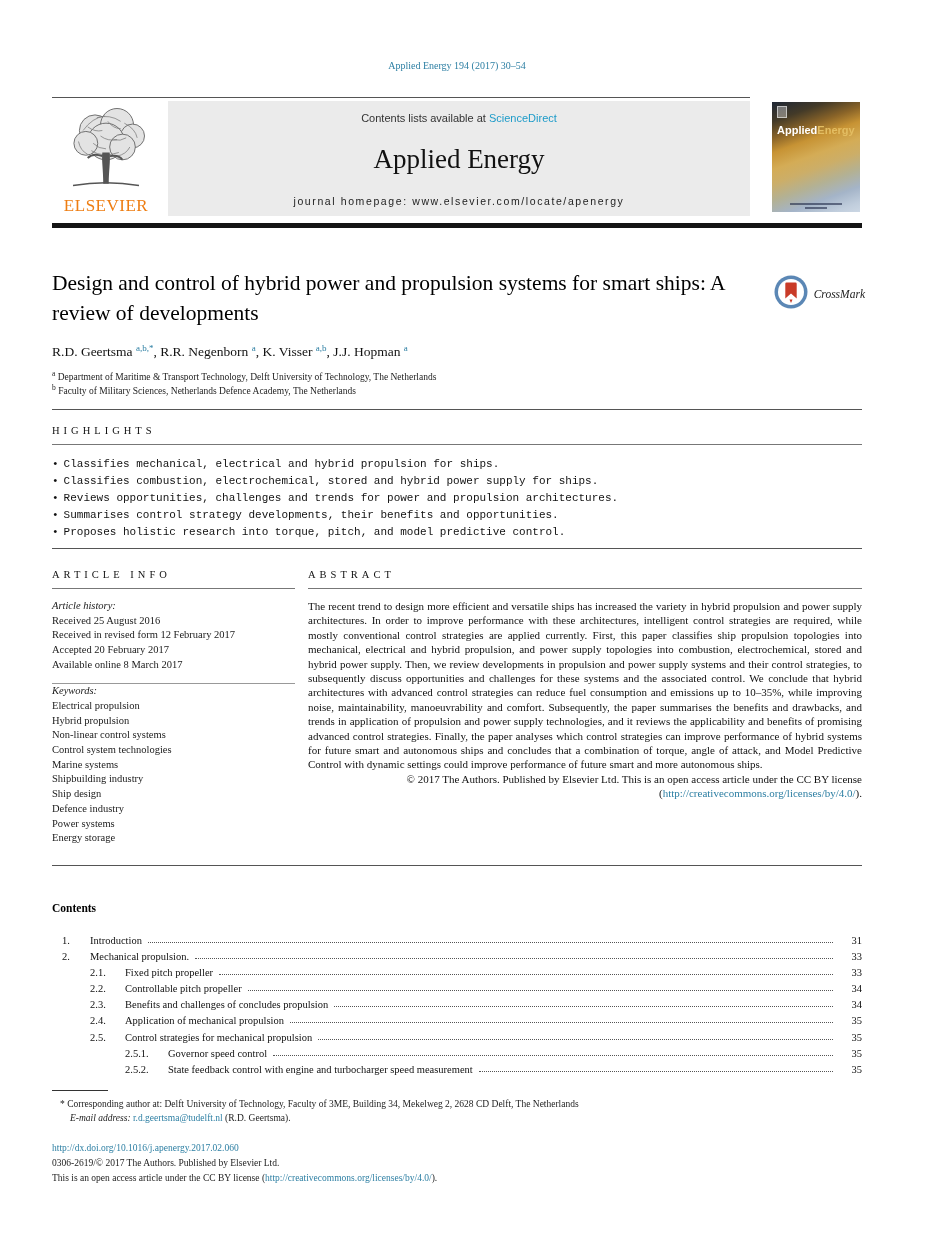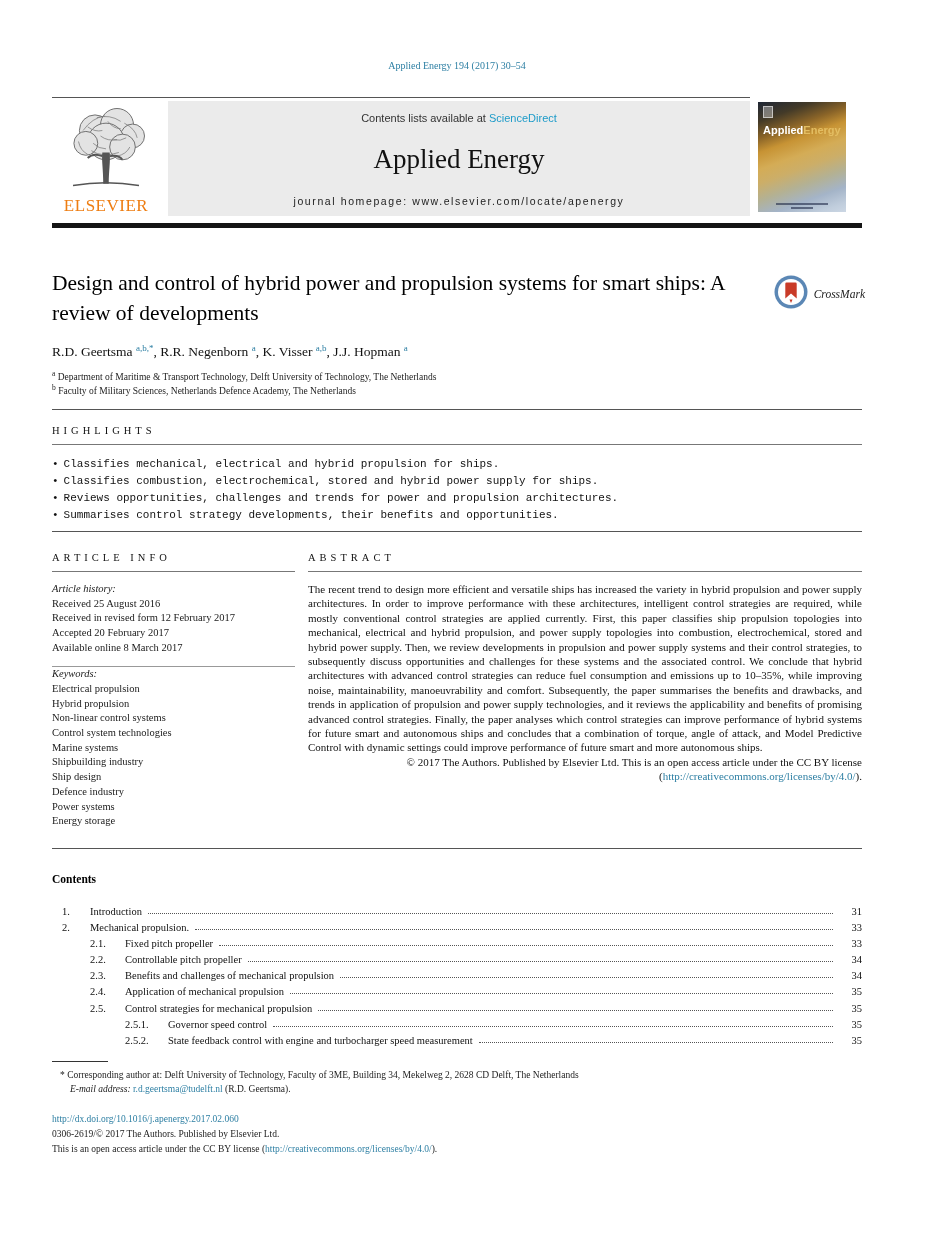--- a/index.html
+++ b/index.html
@@ -15,21 +15,21 @@
   .citation { padding-top:60px; text-align:center; font-size:10px; color:#2d7fa3; }
   .header-rule { margin-top:26px; width:698px; height:1px; background:#555; }
   .banner-row { margin-top:3px; display:flex; height:115px; }
   .logo-col { width:108px; margin-right:8px; display:flex; flex-direction:column; align-items:center; justify-content:flex-end; }
   .elsevier-word { font-size:17px; color:#ee7d11; letter-spacing:0.5px; margin-top:1px; }
   .banner-box { width:582px; background:#ebebeb; display:flex; flex-direction:column; align-items:center; justify-content:space-between; padding:11px 0 9px 0; }
   .contents-line { font-family:"Liberation Sans", sans-serif; font-size:11px; color:#333; }
   .sciencedirect { color:#1d9bc9; }
   .journal-title { font-size:27px; color:#111; }
   .homepage-line { font-family:"Liberation Sans", sans-serif; font-size:10.5px; letter-spacing:1.6px; color:#222; }
-  .cover-col { margin-left:8px; width:88px; height:110px; margin-top:1px; position:relative;
+  .cover-col { margin-left:22px; width:88px; height:110px; margin-top:1px; position:relative;
     background:linear-gradient(160deg,#1f2735 0%, #433a28 14%, #8a6428 26%, #c79334 36%, #d4ac56 48%, #ccae68 58%, #b3b194 70%, #a4b4c8 82%, #c0cddc 93%, #ccd7e4 100%);
   }
   .cover-logo { position:absolute; top:4px; left:5px; width:10px; height:12px; background:rgba(255,255,255,0.35); border:1px solid rgba(255,255,255,0.55); }
   .cover-title { position:absolute; top:22px; left:5px; font-family:"Liberation Sans", sans-serif; font-weight:bold; font-size:11px; letter-spacing:0; }
   .cover-title .w1 { color:#ffffff; } .cover-title .w2 { color:#e3bd62; }
   .cover-bottom { position:absolute; bottom:7px; left:50%; transform:translateX(-50%); width:52px; height:2px; background:rgba(20,30,60,0.55); }
   .cover-bottom2 { position:absolute; bottom:3px; left:50%; transform:translateX(-50%); width:22px; height:2px; background:rgba(20,30,60,0.55); }
   .thick-bar { margin-top:7px; height:5px; background:#141414; }
 
   
@@ -60,21 +60,21 @@
   .head-rule { margin-top:8px; height:1px; background:#777; }
   .info-body { font-size:10.5px; line-height:1.4; margin-top:10px; }
   .info-label { font-style:italic; }
   .kw-block { margin-top:11px; border-top:1px solid #999; }
   .abstract-text { margin-top:10px; font-size:11px; line-height:1.31; text-align:justify; color:#111; }
   .abstract-copy { font-size:11px; line-height:1.31; text-align:right; color:#111; }
   .link { color:#2d7fa3; text-decoration:none; }
   .r3 { margin-top:19px; }
 
   
-  .contents-head { margin-top:24px; font-size:11.5px; font-weight:bold; color:#000; }
+  .contents-head { margin-top:36px; font-size:11.5px; font-weight:bold; color:#000; }
   .toc { margin-top:16px; font-size:10.5px; color:#111; }
   .toc-row { display:flex; align-items:flex-end; height:16.1px; }
   .lvl0 { padding-left:10px; } .lvl0 .t-num { width:28px; flex-shrink:0; }
   .lvl1 { padding-left:38px; } .lvl1 .t-num { width:35px; flex-shrink:0; }
   .lvl2 { padding-left:73px; } .lvl2 .t-num { width:43px; flex-shrink:0; }
   .t-label { padding-right:3px; white-space:nowrap; }
   .t-dots { flex:1; border-bottom:1.5px dotted #555; margin:0 5px 3px 3px; }
   .t-page { width:24px; text-align:right; flex-shrink:0; }
 
   
@@ -164,20 +164,21 @@
 
     <div class="rule-full r1"></div>
 
     <div class="section-head hl-head">HIGHLIGHTS</div>
     <div class="hl-rule"></div>
     <ul class="hl-list">
       <li>Classifies mechanical, electrical and hybrid propulsion for ships.</li>
       <li>Classifies combustion, electrochemical, stored and hybrid power supply for ships.</li>
       <li>Reviews opportunities, challenges and trends for power and propulsion architectures.</li>
       <li>Summarises control strategy developments, their benefits and opportunities.</li>
+      <li>Proposes holistic research into torque, pitch, and model predictive control.</li>
     </ul>
     <div class="rule-full r2"></div>
 
     <div class="cols">
       <div class="col-left">
         <div class="section-head">ARTICLE INFO</div>
         <div class="head-rule"></div>
         <div class="info-body">
           <div class="info-label">Article history:</div>
           <div>Received 25 August 2016</div>
@@ -233,21 +234,21 @@
           <span class="t-page">33</span>
         </div>
       <div class="toc-row lvl1">
           <span class="t-num">2.2.</span>
           <span class="t-label">Controllable pitch propeller</span>
           <span class="t-dots"></span>
           <span class="t-page">34</span>
         </div>
       <div class="toc-row lvl1">
           <span class="t-num">2.3.</span>
-          <span class="t-label">Benefits and challenges of mechanical propulsion</span>
+          <span class="t-label">Benefits and challenges of concludes propulsion</span>
           <span class="t-dots"></span>
           <span class="t-page">34</span>
         </div>
       <div class="toc-row lvl1">
           <span class="t-num">2.4.</span>
           <span class="t-label">Application of mechanical propulsion</span>
           <span class="t-dots"></span>
           <span class="t-page">35</span>
         </div>
       <div class="toc-row lvl1">

